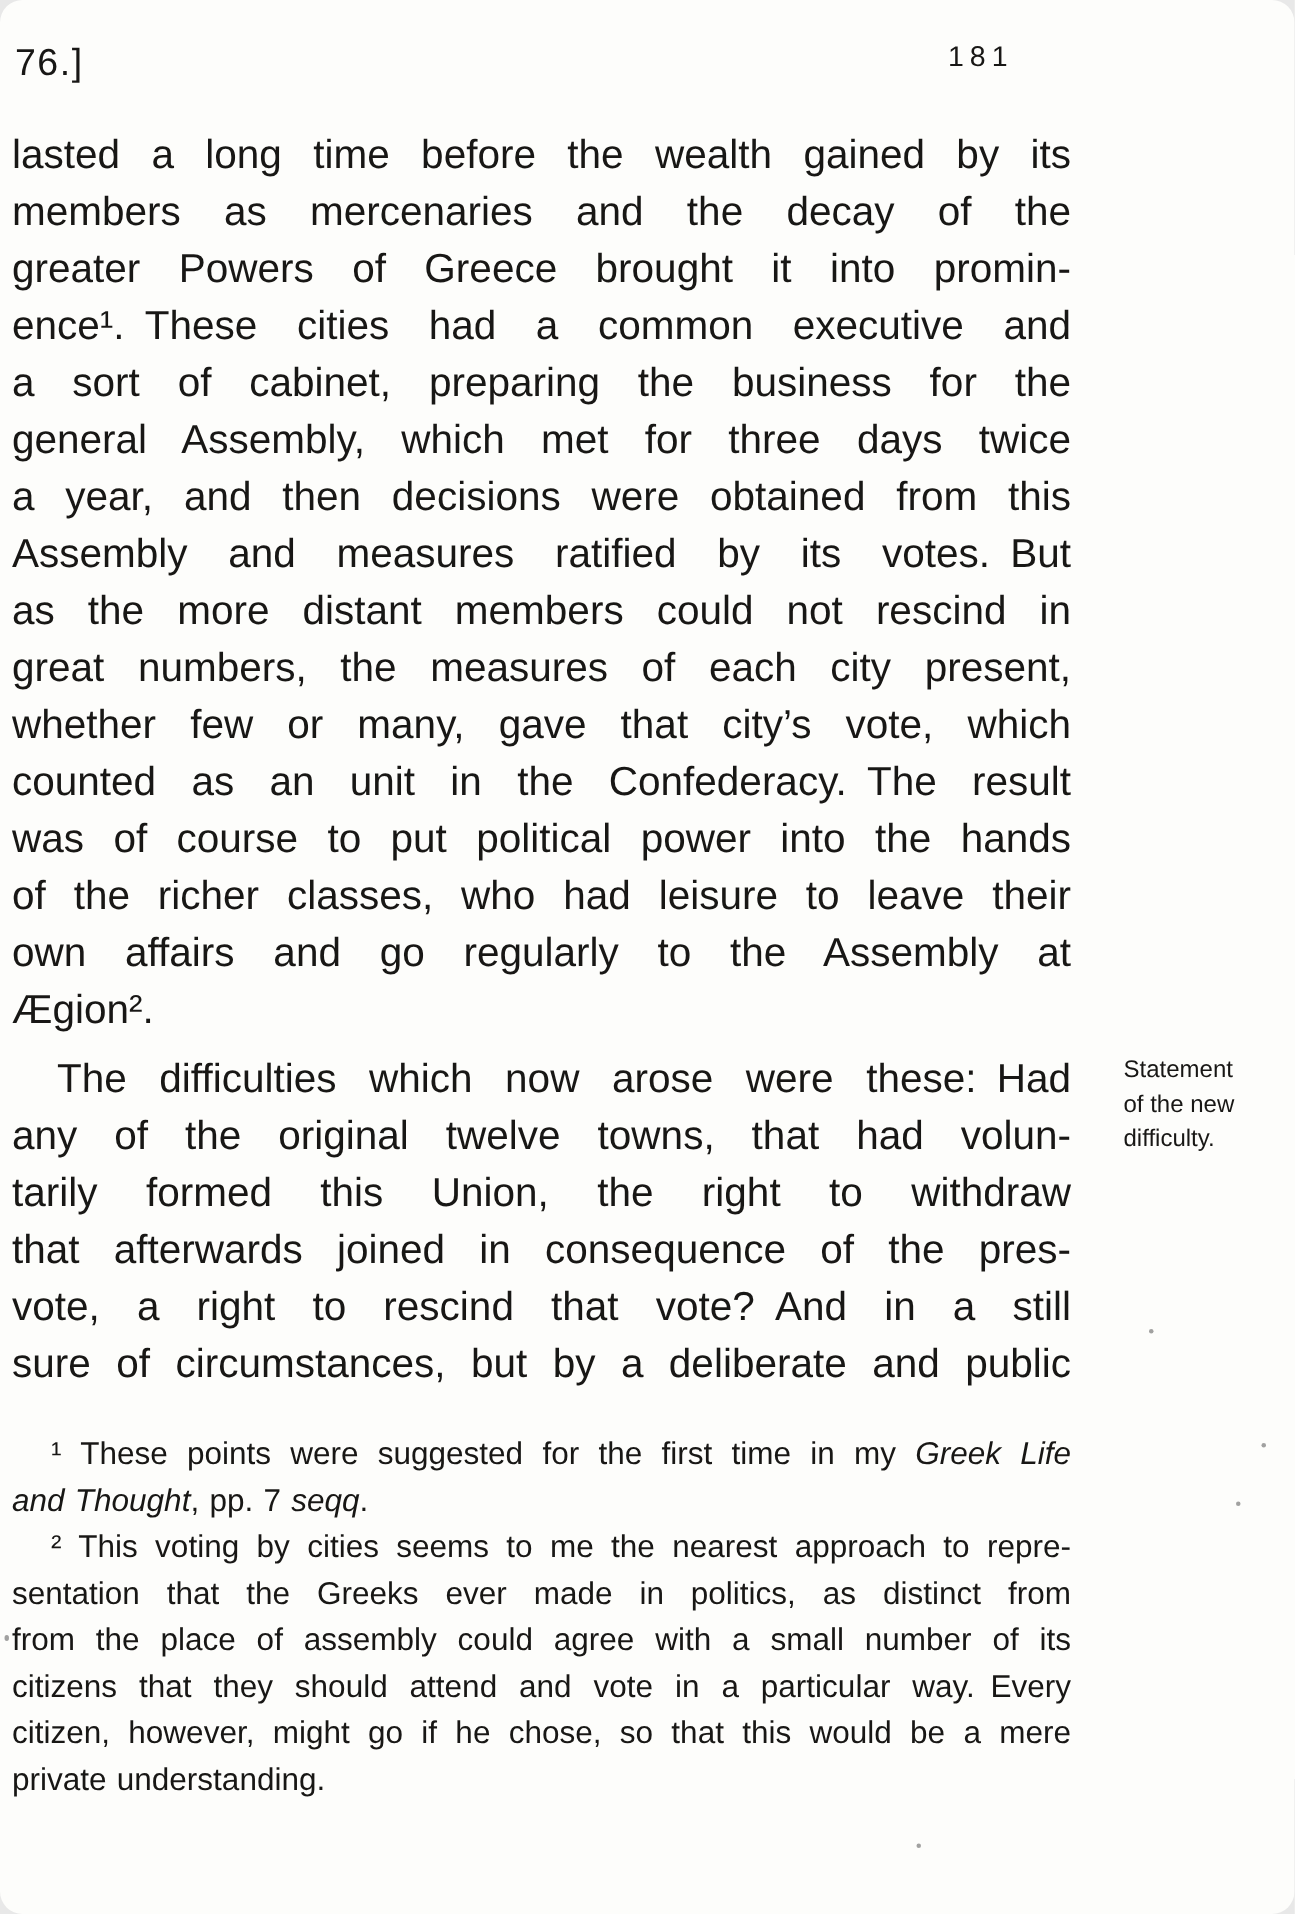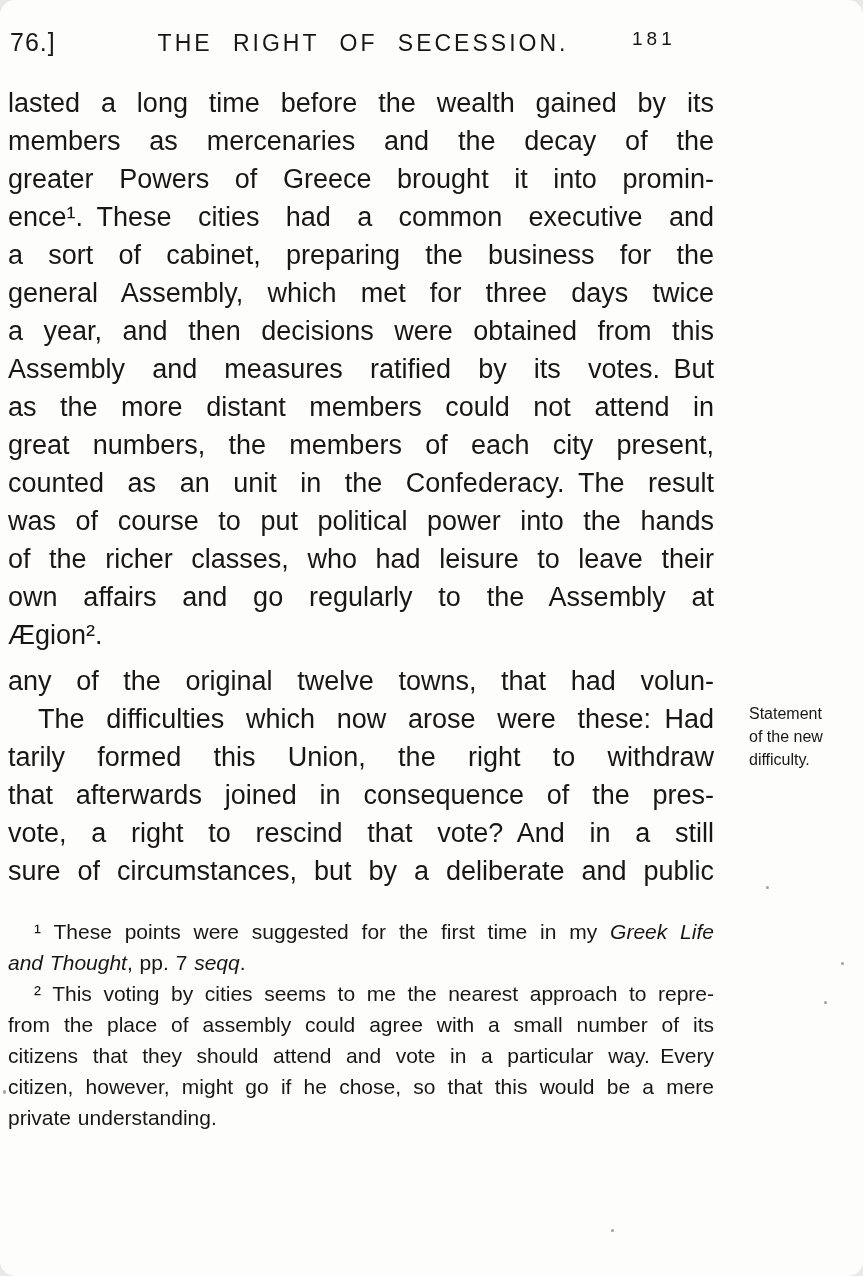--- a/index.html
+++ b/index.html
@@ -67,61 +67,62 @@
     opacity: .55;
   }
 </style>
 </head>
 <body>
 
 <div class="page">
 
   <div class="header">
     <span class="h-left">76.]</span>
-    <span class="h-title">THE RIGHT OF SECESSION.</span>
     <span class="h-page">181</span>
   </div>
 
   <div class="text-col">
 
     <section>
       <div class="bline">lasted a long time before the wealth gained by its</div>
       <div class="bline">members as mercenaries and the decay of the</div>
       <div class="bline">greater Powers of Greece brought it into promin-</div>
       <div class="bline">ence¹. These cities had a common executive and</div>
       <div class="bline">a sort of cabinet, preparing the business for the</div>
       <div class="bline">general Assembly, which met for three days twice</div>
       <div class="bline">a year, and then decisions were obtained from this</div>
       <div class="bline">Assembly and measures ratified by its votes. But</div>
-      <div class="bline">as the more distant members could not attend in</div>
-      <div class="bline">great numbers, the members of each city present,</div>
+      <div class="bline">as the more distant members could not rescind in</div>
+      <div class="bline">great numbers, the measures of each city present,</div>
+      <div class="bline">whether few or many, gave that city’s vote, which</div>
       <div class="bline">counted as an unit in the Confederacy. The result</div>
       <div class="bline">was of course to put political power into the hands</div>
       <div class="bline">of the richer classes, who had leisure to leave their</div>
       <div class="bline">own affairs and go regularly to the Assembly at</div>
       <div class="bline end">Ægion².</div>
     </section>
 
     <section class="para2">
+      <div class="bline indent">The difficulties which now arose were these: Had</div>
       <div class="bline">any of the original twelve towns, that had volun-</div>
-      <div class="bline indent">The difficulties which now arose were these: Had</div>
       <div class="bline">tarily formed this Union, the right to withdraw</div>
       <div class="bline">that afterwards joined in consequence of the pres-</div>
       <div class="bline">vote, a right to rescind that vote? And in a still</div>
       <div class="bline">sure of circumstances, but by a deliberate and public</div>
     </section>
 
     <section class="footnotes">
       <div class="fnline indent">
         <span>¹ These points were suggested for the first time in my </span><span class="it">Greek Life</span>
       </div>
       <div class="fnline end">
         <span class="it">and Thought</span><span>, pp. 7 </span><span class="it">seqq</span><span>.</span>
       </div>
       <div class="fnline indent">² This voting by cities seems to me the nearest approach to repre-</div>
+      <div class="fnline">sentation that the Greeks ever made in politics, as distinct from</div>
       <div class="fnline">from the place of assembly could agree with a small number of its</div>
       <div class="fnline">citizens that they should attend and vote in a particular way. Every</div>
       <div class="fnline">citizen, however, might go if he chose, so that this would be a mere</div>
       <div class="fnline end">private understanding.</div>
     </section>
   </div>
 
   <aside class="margin-note">
     <div>Statement</div>
     <div>of the new</div>

